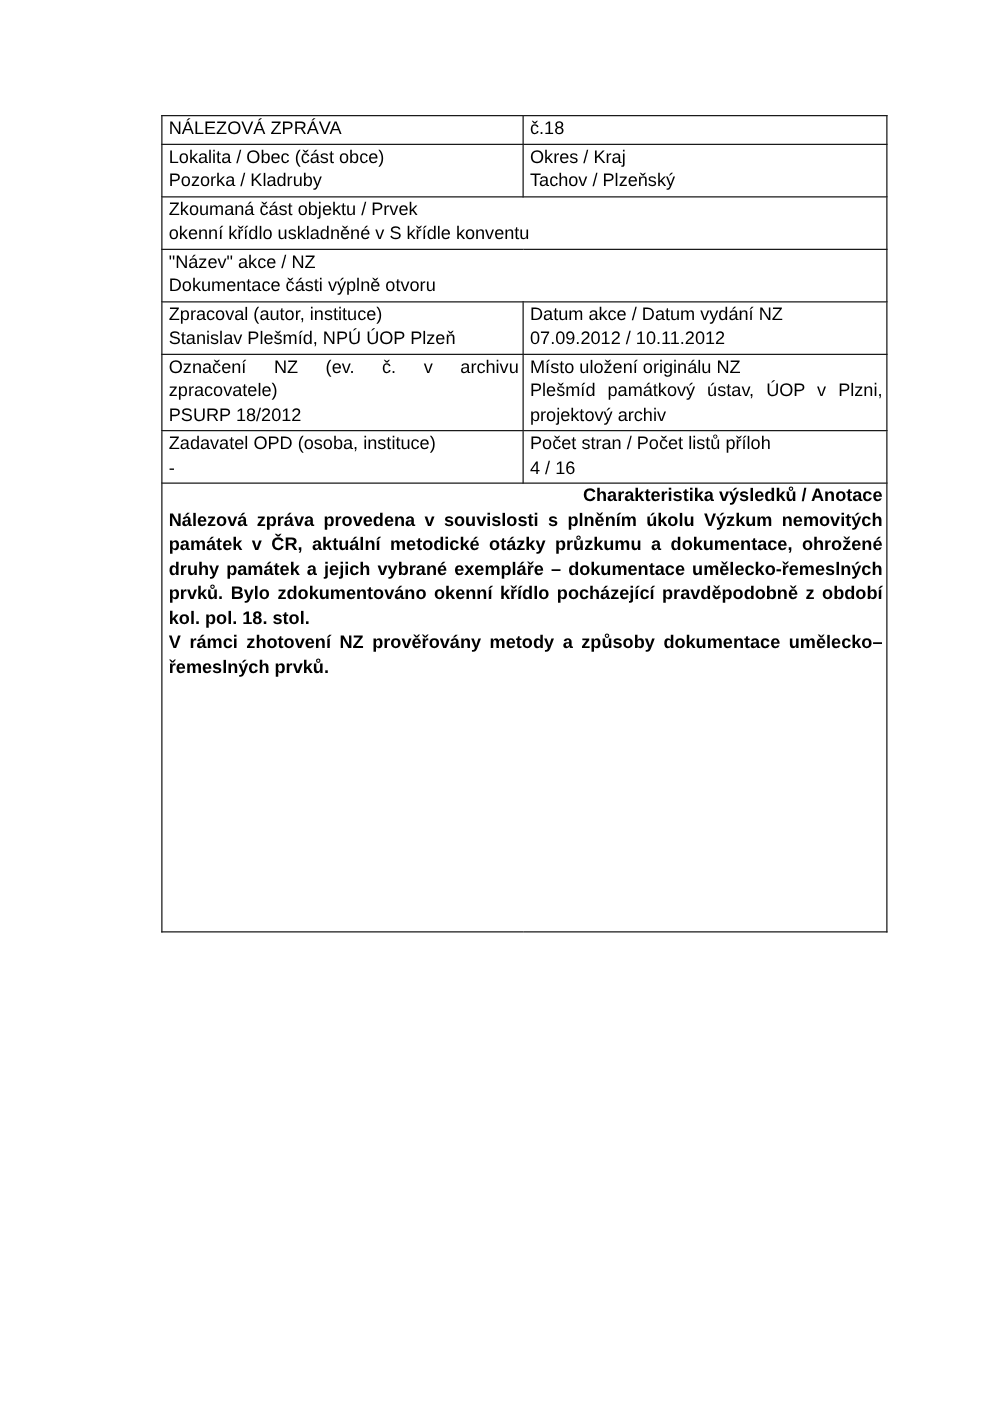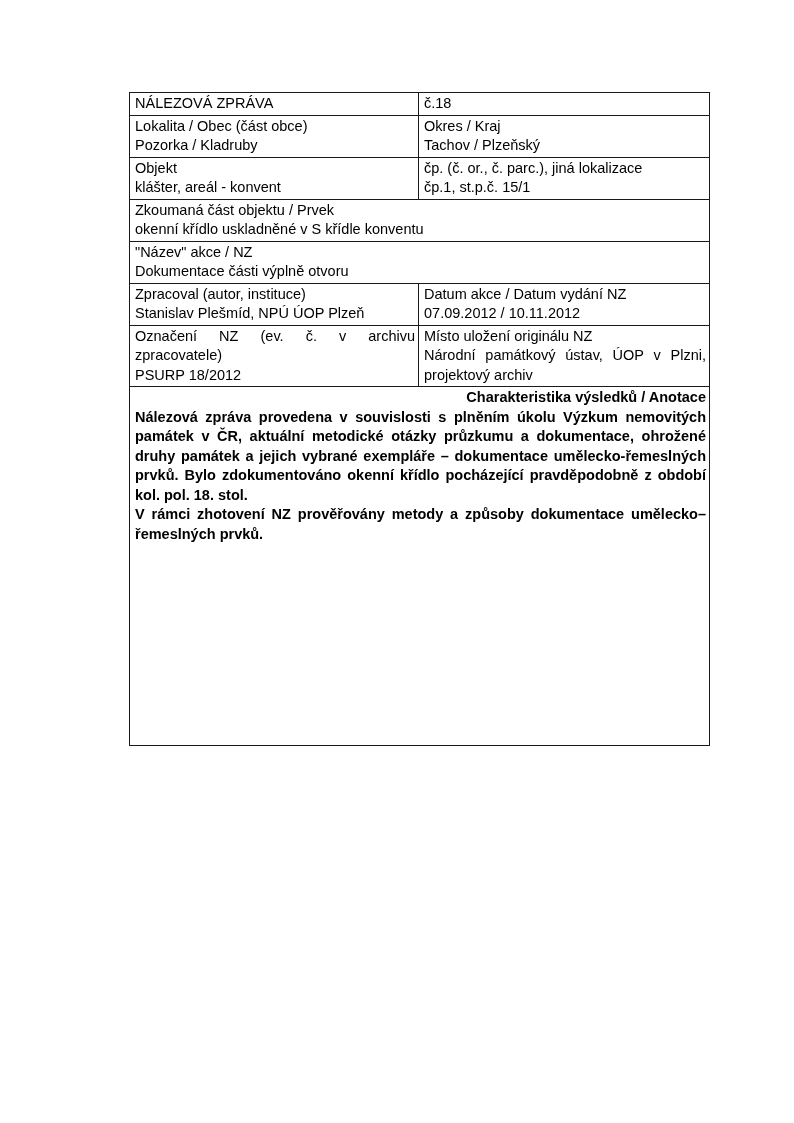--- a/index.html
+++ b/index.html
@@ -65,30 +65,20 @@
       <td>
         <div class="lbl">Lokalita / Obec (část obce)</div>
         <div class="val">Pozorka / Kladruby</div>
       </td>
       <td>
         <div class="lbl">Okres / Kraj</div>
         <div class="val">Tachov / Plzeňský</div>
       </td>
     </tr>
 
-    <tr>
-      <td>
-        <div class="lbl">Objekt</div>
-        <div class="val">klášter, areál - konvent</div>
-      </td>
-      <td>
-        <div class="lbl">čp. (č. or., č. parc.), jiná lokalizace</div>
-        <div class="val">čp.1, st.p.č. 15/1</div>
-      </td>
-    </tr>
 
 
     <tr>
       <td colspan="2">
         <div class="lbl">Zkoumaná část objektu / Prvek</div>
         <div class="val">okenní křídlo uskladněné v S křídle konventu</div>
       </td>
     </tr>
 
     <tr>
@@ -109,24 +99,34 @@
       </td>
     </tr>
 
     <tr>
       <td>
         <div class="lbl">Označení NZ (ev. č. v archivu zpracovatele)</div>
         <div class="val">PSURP 18/2012</div>
       </td>
       <td>
         <div class="lbl">Místo uložení originálu NZ</div>
-        <div class="val">Národní památkový ústav, ÚOP v Plzni, projektový archiv</div>
+        <div class="val">Plešmíd památkový ústav, ÚOP v Plzni, projektový archiv</div>
       </td>
     </tr>
 
+    <tr>
+      <td>
+        <div class="lbl">Zadavatel OPD (osoba, instituce)</div>
+        <div class="val plain">-</div>
+      </td>
+      <td>
+        <div class="lbl">Počet stran / Počet listů příloh</div>
+        <div class="val plain">4 / 16</div>
+      </td>
+    </tr>
 
     <tr>
       <td colspan="2" class="annotation-cell">
         <div class="heading">Charakteristika výsledků / Anotace</div>
         <div class="para">Nálezová zpráva provedena v souvislosti s plněním úkolu Výzkum nemovitých památek v ČR, aktuální metodické otázky průzkumu a dokumentace, ohrožené druhy památek a jejich vybrané exempláře – dokumentace umělecko-řemeslných prvků. Bylo zdokumentováno okenní křídlo pocházející pravděpodobně z období kol. pol. 18. stol.</div>
         <div class="para">V rámci zhotovení NZ prověřovány metody a způsoby dokumentace umělecko–řemeslných prvků.</div>
       </td>
     </tr>
 
   </tbody>

